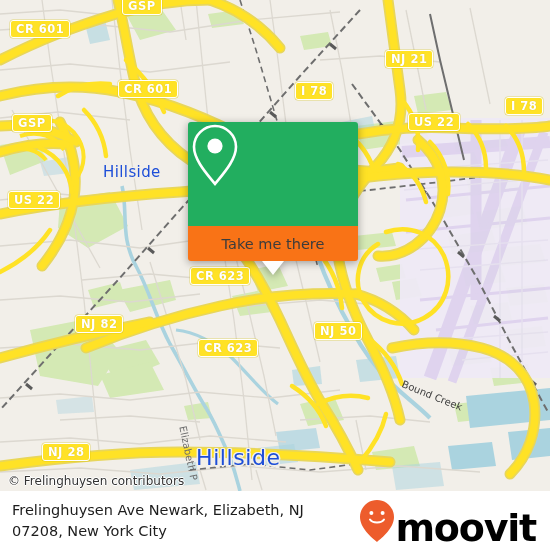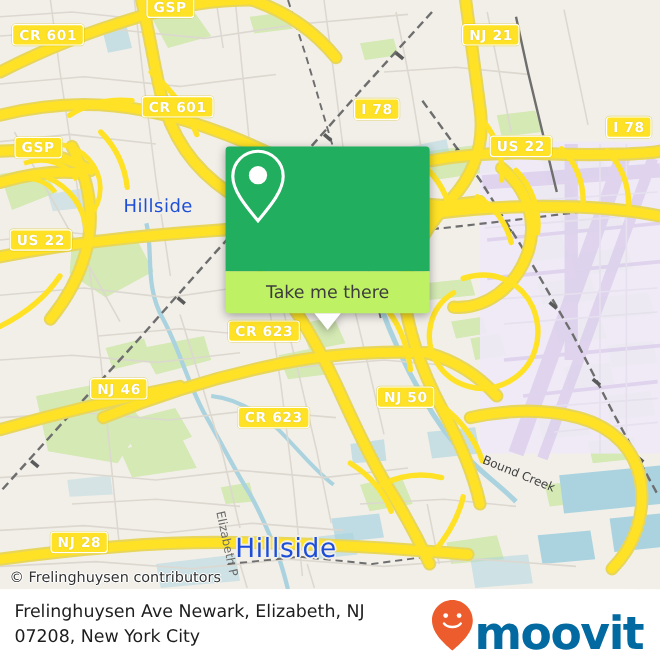--- a/index.html
+++ b/index.html
@@ -78,21 +78,21 @@
     position:absolute;left:188px;top:122px;width:170px;
     filter:drop-shadow(0 2px 4px rgba(0,0,0,.35));
   }
   .popup-head{
     background:#22ae5f;
     height:104px;
     border-radius:3px 3px 0 0;
     display:flex;align-items:center;justify-content:center;
   }
   .popup-foot{
-    background:#bef264;
+    background:#f97316;
     height:35px;
     border-radius:0 0 3px 3px;
     display:flex;align-items:center;justify-content:center;
     color:#3c3c3c;
     font-size:14.5px;
     font-family:"DejaVu Sans", sans-serif;
   }
   .popup-tail{
     position:absolute;left:50%;top:139px;
     width:0;height:0;margin-left:-11px;
@@ -112,21 +112,21 @@
     padding-left:12px;padding-right:6px;
     font-size:14.5px;line-height:21px;
     color:#1d1d1d;
     font-family:"DejaVu Sans", sans-serif;
   }
   .footer-logo{
     display:flex;align-items:center;
     padding-right:14px;
   }
   .moovit-word{
-    font-size:38px;font-weight:bold;color:#0369a1;
+    font-size:38px;font-weight:bold;color:#000000;
     letter-spacing:-1.2px;line-height:1;
     font-family:"DejaVu Sans", sans-serif;
     margin-top:14px;
   }
 </style>
 </head>
 <body>
 
 <div id="root">
 
@@ -356,26 +356,26 @@
 
       </g>
     </svg>
 
     <div id="shield-layer">
         <div class="shield" style="left: 122px; top: -3px;">GSP</div>
         <div class="shield" style="left: 10px; top: 20px;">CR 601</div>
         <div class="shield" style="left: 118px; top: 80px;">CR 601</div>
         <div class="shield" style="left: 12px; top: 114px;">GSP</div>
         <div class="shield" style="left: 8px; top: 191px;">US 22</div>
-        <div class="shield" style="left: 385px; top: 20px;">NJ 21</div>
+        <div class="shield" style="left: 385px; top: 50px;">NJ 21</div>
         <div class="shield" style="left: 295px; top: 82px;">I 78</div>
         <div class="shield" style="left: 408px; top: 113px;">US 22</div>
         <div class="shield" style="left: 505px; top: 97px;">I 78</div>
         <div class="shield" style="left: 190px; top: 267px;">CR 623</div>
-        <div class="shield" style="left: 75px; top: 315px;">NJ 46</div>
+        <div class="shield" style="left: 75px; top: 315px;">NJ 82</div>
         <div class="shield" style="left: 198px; top: 339px;">CR 623</div>
         <div class="shield" style="left: 314px; top: 322px;">NJ 50</div>
         <div class="shield" style="left: 42px; top: 443px;">NJ 28</div>
       </div>
 
     <div class="place-label place-hillside" style="left:103px;top:163px;">Hillside</div>
     <div class="place-label place-elizabeth" style="left:196px;top:445px;">Hillside</div>
 
     <div class="street-vert" style="left:188px;top:425px;">Elizabeth P</div>
 

